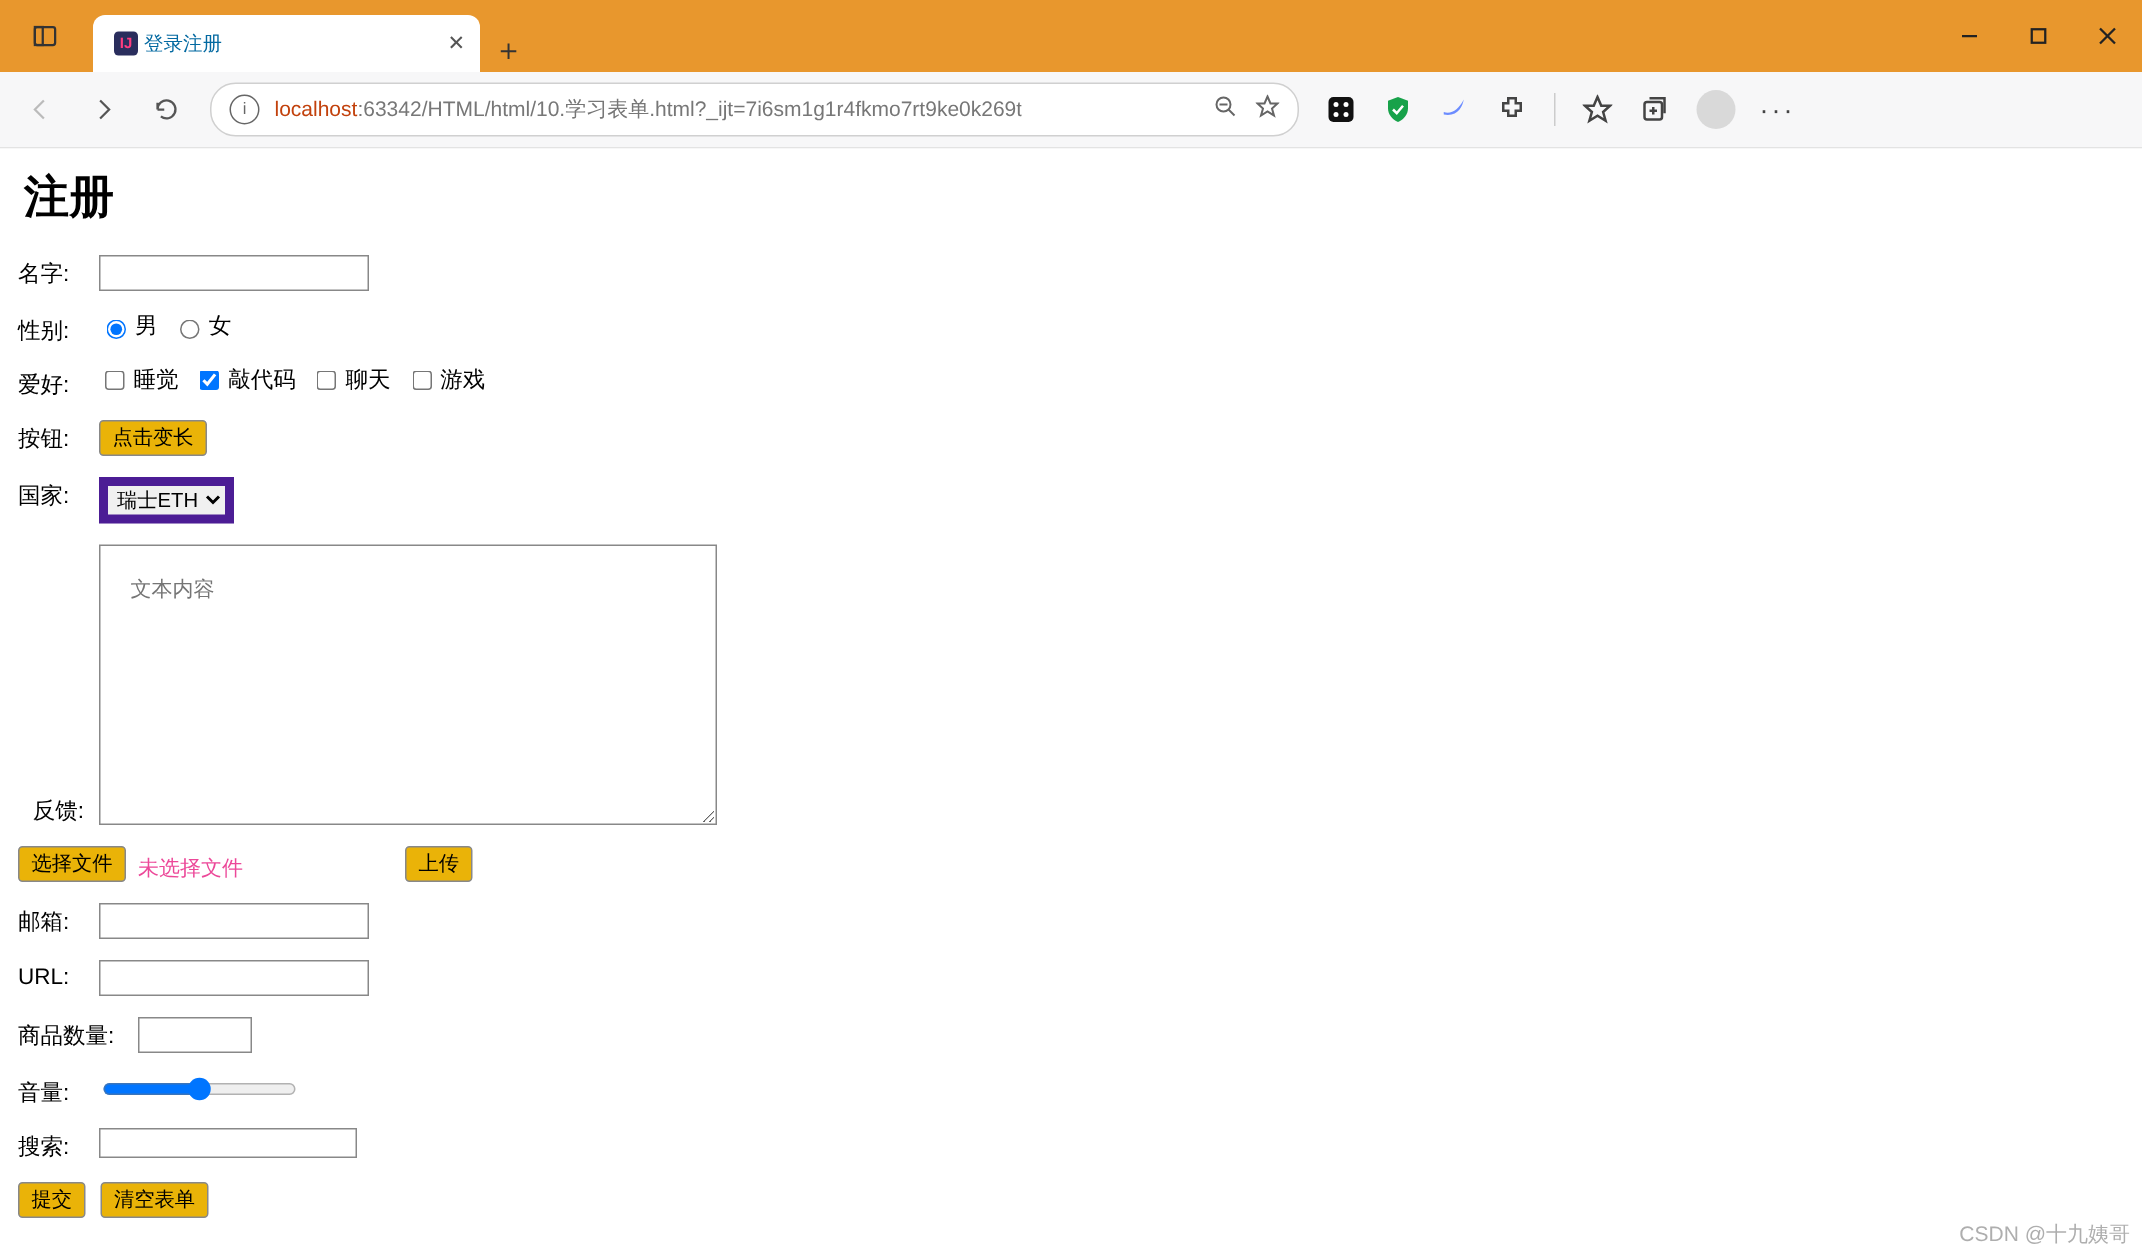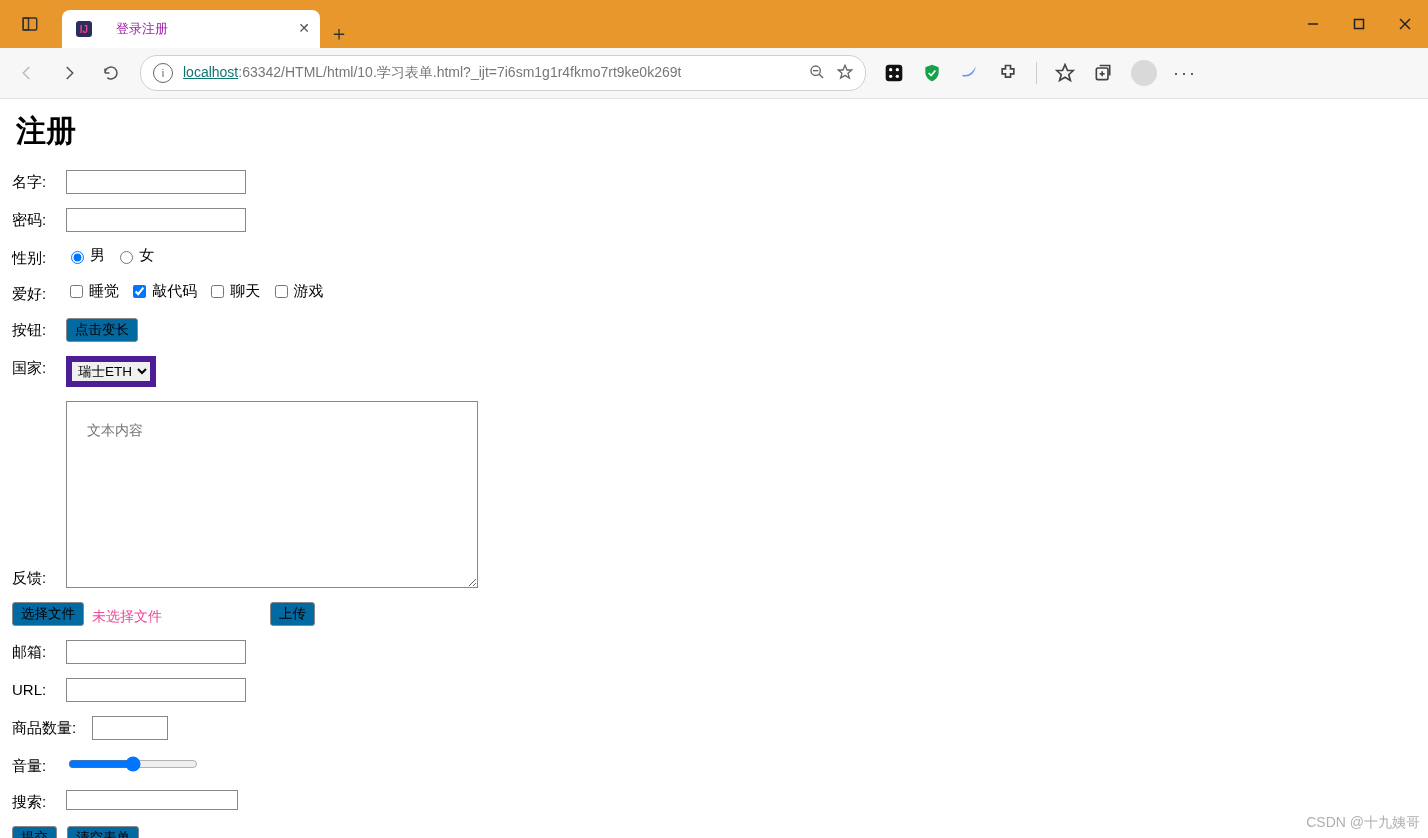--- a/index.html
+++ b/index.html
@@ -3,52 +3,52 @@
 <meta charset="utf-8">
 <style>
   html,body{margin:0;padding:0;font-family:"Microsoft YaHei",Arial,sans-serif;font-size:15px;color:#000;}
   
   .window{width:1428px;height:838px;background:#fff;position:relative;overflow:hidden;}
   .title-bar{height:48px;background:#e8972d;display:flex;align-items:flex-end;}
   .tab-strip{display:flex;align-items:flex-end;height:48px;padding-left:8px;}
   .tabs-icon{width:32px;height:32px;margin:8px 6px;display:flex;align-items:center;justify-content:center;border-radius:4px;}
   .tabs-icon svg{width:18px;height:18px;fill:#333;}
   .tab{background:#fff;height:38px;border-top-left-radius:8px;border-top-right-radius:8px;display:flex;align-items:center;padding:0 14px;min-width:230px;position:relative;margin-left:10px;}
-  .tab .favicon{width:16px;height:16px;background:#2a2e5d;border-radius:3px;margin-right:24px;display:flex;align-items:center;justify-content:center;}
+  .tab .favicon{width:16px;height:16px;background:#2a2e5d;border-radius:3px;margin-right:4px;display:flex;align-items:center;justify-content:center;}
   .tab .favicon span{color:#ff3d7f;font-size:10px;font-weight:bold;}
-  .tab .tab-title{font-size:13px;color:#a21caf;}
+  .tab .tab-title{font-size:13px;color:#0369a1;}
   .tab .close{position:absolute;right:10px;top:10px;font-size:14px;color:#555;cursor:pointer;}
   .new-tab{width:30px;height:30px;display:flex;align-items:center;justify-content:center;color:#333;font-size:20px;margin-left:4px;border-radius:4px;cursor:pointer;}
   .win-controls{position:absolute;right:0;top:0;height:48px;display:flex;}
   .win-btn{width:46px;display:flex;align-items:center;justify-content:center;color:#222;}
   .win-btn svg{width:12px;height:12px;stroke:#222;stroke-width:1.5;fill:none;}
   
   .addr-bar{height:50px;background:#f7f7f8;border-bottom:1px solid #e3e3e3;display:flex;align-items:center;padding:0 8px;gap:4px;}
   .nav-btn{width:38px;height:38px;display:flex;align-items:center;justify-content:center;border-radius:6px;color:#555;}
   .nav-btn.disabled{color:#bbb;}
   .nav-btn svg{width:18px;height:18px;fill:none;stroke:currentColor;stroke-width:2;}
   .url-box{flex:0 0 700px;height:34px;background:#fff;border:1px solid #d0d0d0;border-radius:17px;display:flex;align-items:center;padding:0 12px;gap:10px;margin-left:6px;}
   .url-box .info-icon{width:18px;height:18px;border:1.5px solid #666;border-radius:50%;display:flex;align-items:center;justify-content:center;font-size:11px;color:#666;}
   .url-text{font-size:14px;color:#777;white-space:nowrap;overflow:hidden;}
-  .url-text .host{color:#0f766e;text-decoration:underline;}
+  .url-text .host{color:#c2410c;}
   .url-actions{margin-left:auto;display:flex;gap:12px;align-items:center;color:#666;}
   .toolbar-icons{display:flex;align-items:center;gap:18px;margin-left:14px;}
   .toolbar-icons .icon{width:20px;height:20px;display:flex;align-items:center;justify-content:center;}
   .sep{width:1px;height:22px;background:#ccc;}
   .avatar{width:26px;height:26px;background:#d9d9d9;border-radius:50%;}
   
   .page{padding:8px 12px 20px;background:#fff;}
   h1{font-size:30px;margin:4px 4px 18px;font-weight:bold;}
   .row{margin:8px 0 14px;display:flex;align-items:flex-start;gap:10px;}
   .lbl{min-width:44px;padding-top:3px;}
   .lbl-wide{min-width:70px;padding-top:3px;}
   input[type=text],input[type=password],input[type=email],input[type=url],input[type=search]{width:172px;height:20px;border:1px solid #888;padding:1px 3px;}
   input[type=number]{width:68px;height:20px;border:1px solid #888;padding:1px 3px;}
   textarea{width:370px;height:145px;border:1px solid #888;padding:20px;font-family:inherit;font-size:14px;resize:both;}
-  button,.btn{background:#0369a1;border:1px solid #888;border-radius:3px;padding:2px 8px;font-size:13.5px;cursor:pointer;font-family:inherit;}
+  button,.btn{background:#eab308;border:1px solid #888;border-radius:3px;padding:2px 8px;font-size:13.5px;cursor:pointer;font-family:inherit;}
   select{border:6px solid #4c1d95;background:#f0f0f0;font-size:13.5px;padding:1px 2px;}
   input[type=range]{width:130px;}
   .file-row{display:flex;align-items:flex-end;gap:8px;margin:14px 0;}
   .file-status{font-size:14px;color:#ec4899;margin-right:100px;}
   .bottom-buttons{margin-top:0;display:flex;gap:10px;}
   .watermark{position:absolute;right:8px;bottom:6px;color:rgba(120,120,120,0.6);font-size:14px;margin-left:12px;}
   label.inline{display:inline-flex;align-items:center;gap:3px;margin-right:6px;}
 </style>
 </head>
 <body>
@@ -168,24 +168,20 @@
   </div>
 
   <div class="page">
     <h1>注册</h1>
 
     <div class="row">
       <span class="lbl">名字:</span>
       <input type="text" style="">
     </div>
 
-    <div class="row">
-      <span class="lbl">密码:</span>
-      <input type="password" style="">
-    </div>
 
     <div class="row">
       <span class="lbl">性别:</span>
       <div>
         <label class="inline">
             <input type="radio" name="g" checked="" style="">
             <span>男</span>
           </label>
         <label class="inline">
             <input type="radio" name="g" style="">
@@ -222,21 +218,21 @@
     </div>
 
     <div class="row">
       <span class="lbl">国家:</span>
       <select>
         <option>瑞士ETH</option>
       </select>
     </div>
 
     <div class="row">
-      <span class="lbl" style="align-self:flex-end;">反馈:</span>
+      <span class="lbl" style="align-self:flex-end;text-align:right;">反馈:</span>
       <textarea placeholder="文本内容" style=""></textarea>
     </div>
 
     <div class="file-row">
       <button>选择文件</button>
       <span class="file-status">未选择文件</span>
       <button>上传</button>
     </div>
 
     <div class="row">

